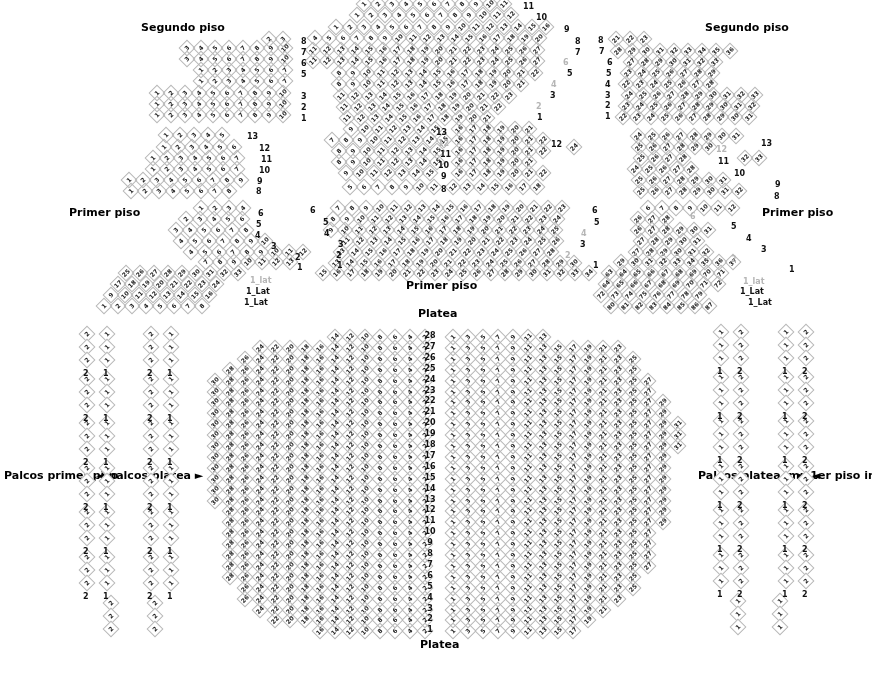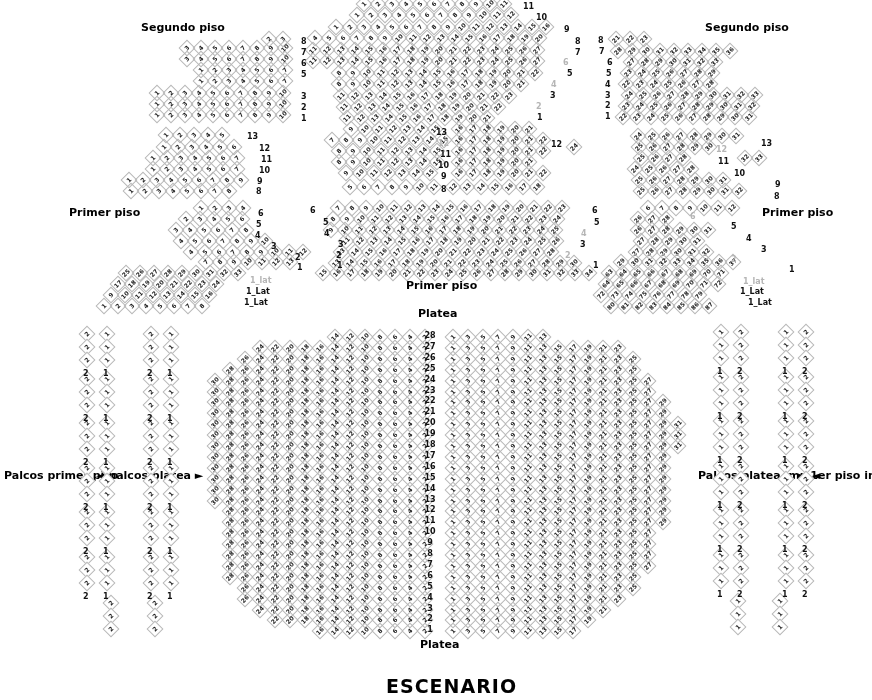--- a/index.html
+++ b/index.html
@@ -17,21 +17,20 @@
   .gray{color:#b5b5b5;}
   .pnum{position:absolute;font-size:8px;font-weight:bold;color:#111;
         width:14px;text-align:center;z-index:2;}
   #stage-label{position:absolute;left:386px;top:675px;font-size:19px;
         font-weight:bold;color:#000;letter-spacing:1px;z-index:3;}
 </style>
 </head>
 <body>
 
 <div id="map">
-  <div id="stage-label">ESCENARIO</div>
 <span class="slabel" style="left: 141px; top: 21px;">Segundo piso</span>
     <span class="slabel" style="left: 705px; top: 21px;">Segundo piso</span>
     <span class="slabel" style="left: 69px; top: 206px;">Primer piso</span>
     <span class="slabel" style="left: 406px; top: 279px;">Primer piso</span>
     <span class="slabel" style="left: 762px; top: 206px;">Primer piso</span>
     <span class="slabel" style="left: 418px; top: 307px;">Platea</span>
     <span class="slabel" style="left: 420px; top: 638px;">Platea</span>
     <span class="slabel" style="left: 4px; top: 469px;">Palcos primer piso</span>
     <span class="slabel" style="left: 96px; top: 469px;">◄ palcos platea ►</span>
     <span class="slabel" style="left: 698px; top: 469px;">Palcos platea imp ◄</span>

